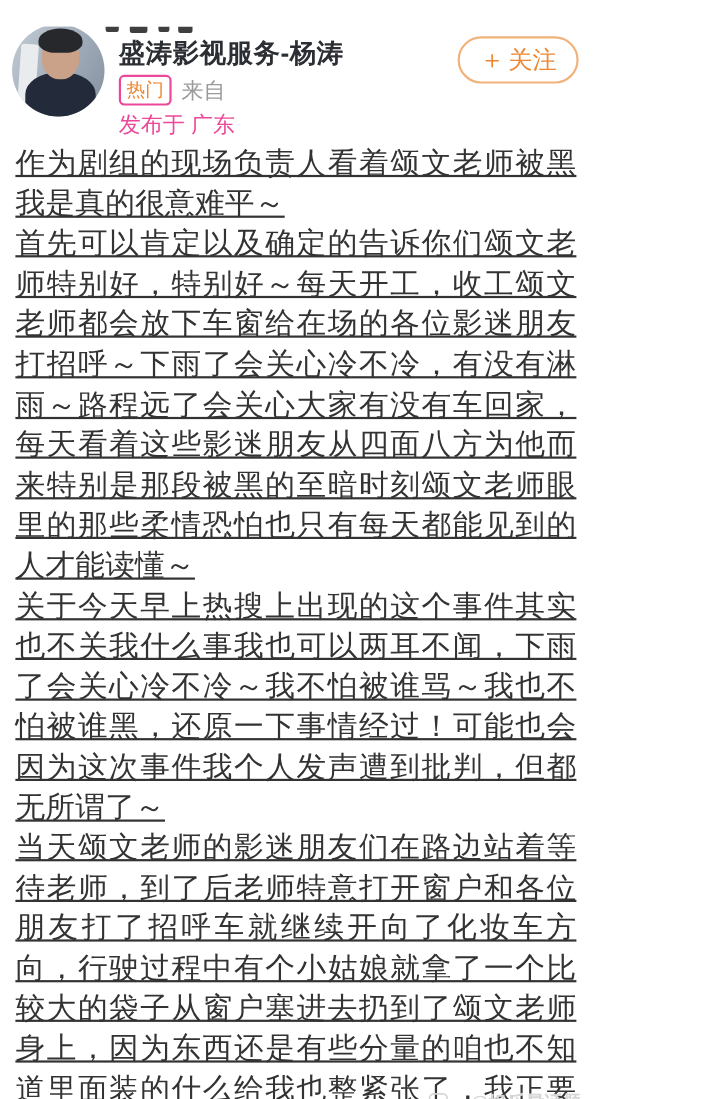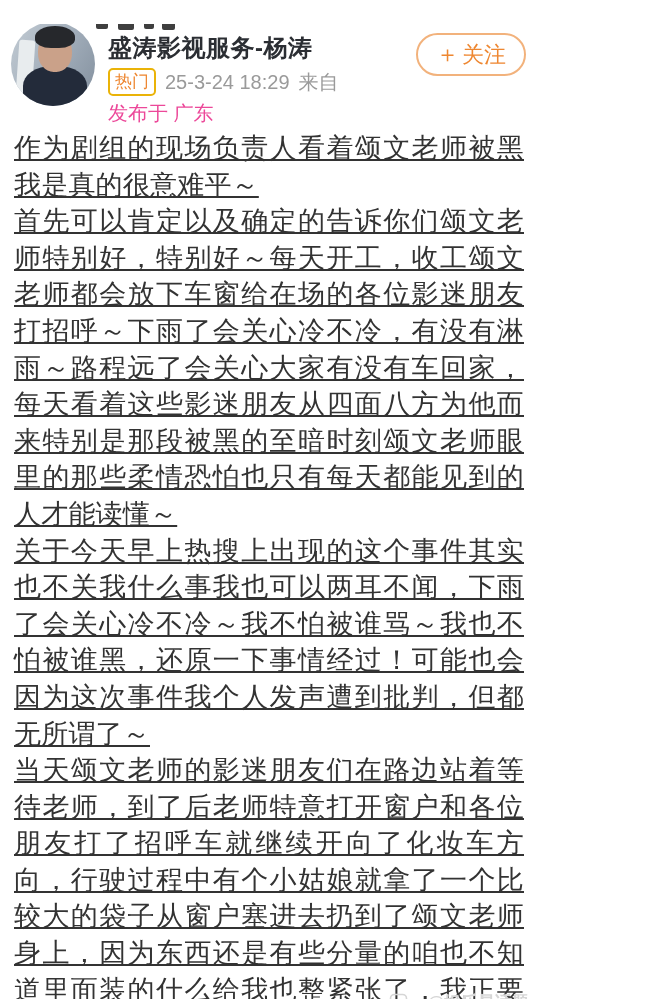--- a/index.html
+++ b/index.html
@@ -52,21 +52,21 @@
     font-size:24px; font-weight:700; color:#2b2e33; letter-spacing:0.5px;
   }
 
   .meta-row {
     position:absolute; left:108px; top:44px;
     display:flex; align-items:center; gap:9px;
     font-size:20px; color:#9a9a9a; white-space:nowrap;
   }
   .hot-badge {
     display:inline-block;
-    color:#ee8731; border:2px solid #eab308; border-radius:5px;
+    color:#ee8731; border:2px solid #ec4899; border-radius:5px;
     font-size:17px; line-height:1; padding:3px 5px 4px;
   }
   .source-link { color:#5379a7; }
 
   .location {
     position:absolute; left:108px; top:76px;
     font-size:20px; color:#ec4899;
   }
 
   .follow-btn {
@@ -118,21 +118,20 @@
       <span class="strip"></span>
       <span class="torso"></span>
       <span class="head"></span>
       <span class="hair"></span>
     </div>
 
     <div class="author">盛涛影视服务-杨涛</div>
 
     <div class="meta-row">
       <span class="hot-badge">热门</span>
-      <span class="timestamp">25-3-24 18:29</span>
       <span>来自</span>
     </div>
 
     <div class="location">发布于 广东</div>
 
     <div class="follow-btn">
       <span class="plus">＋</span>
       <span>关注</span>
     </div>
 

